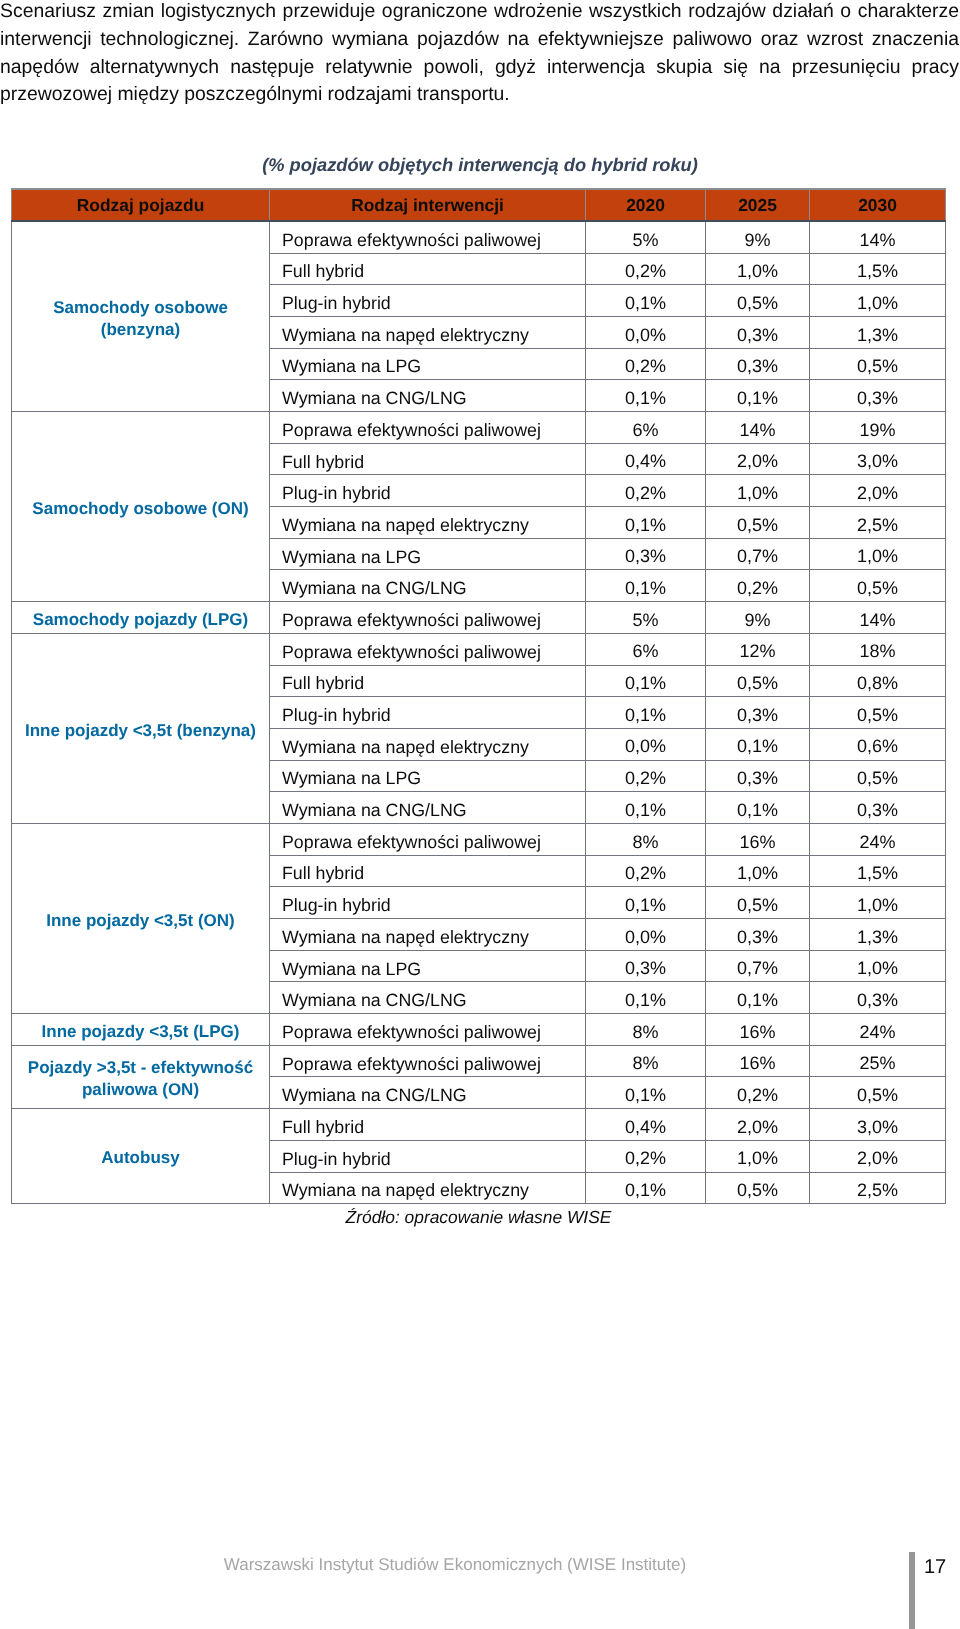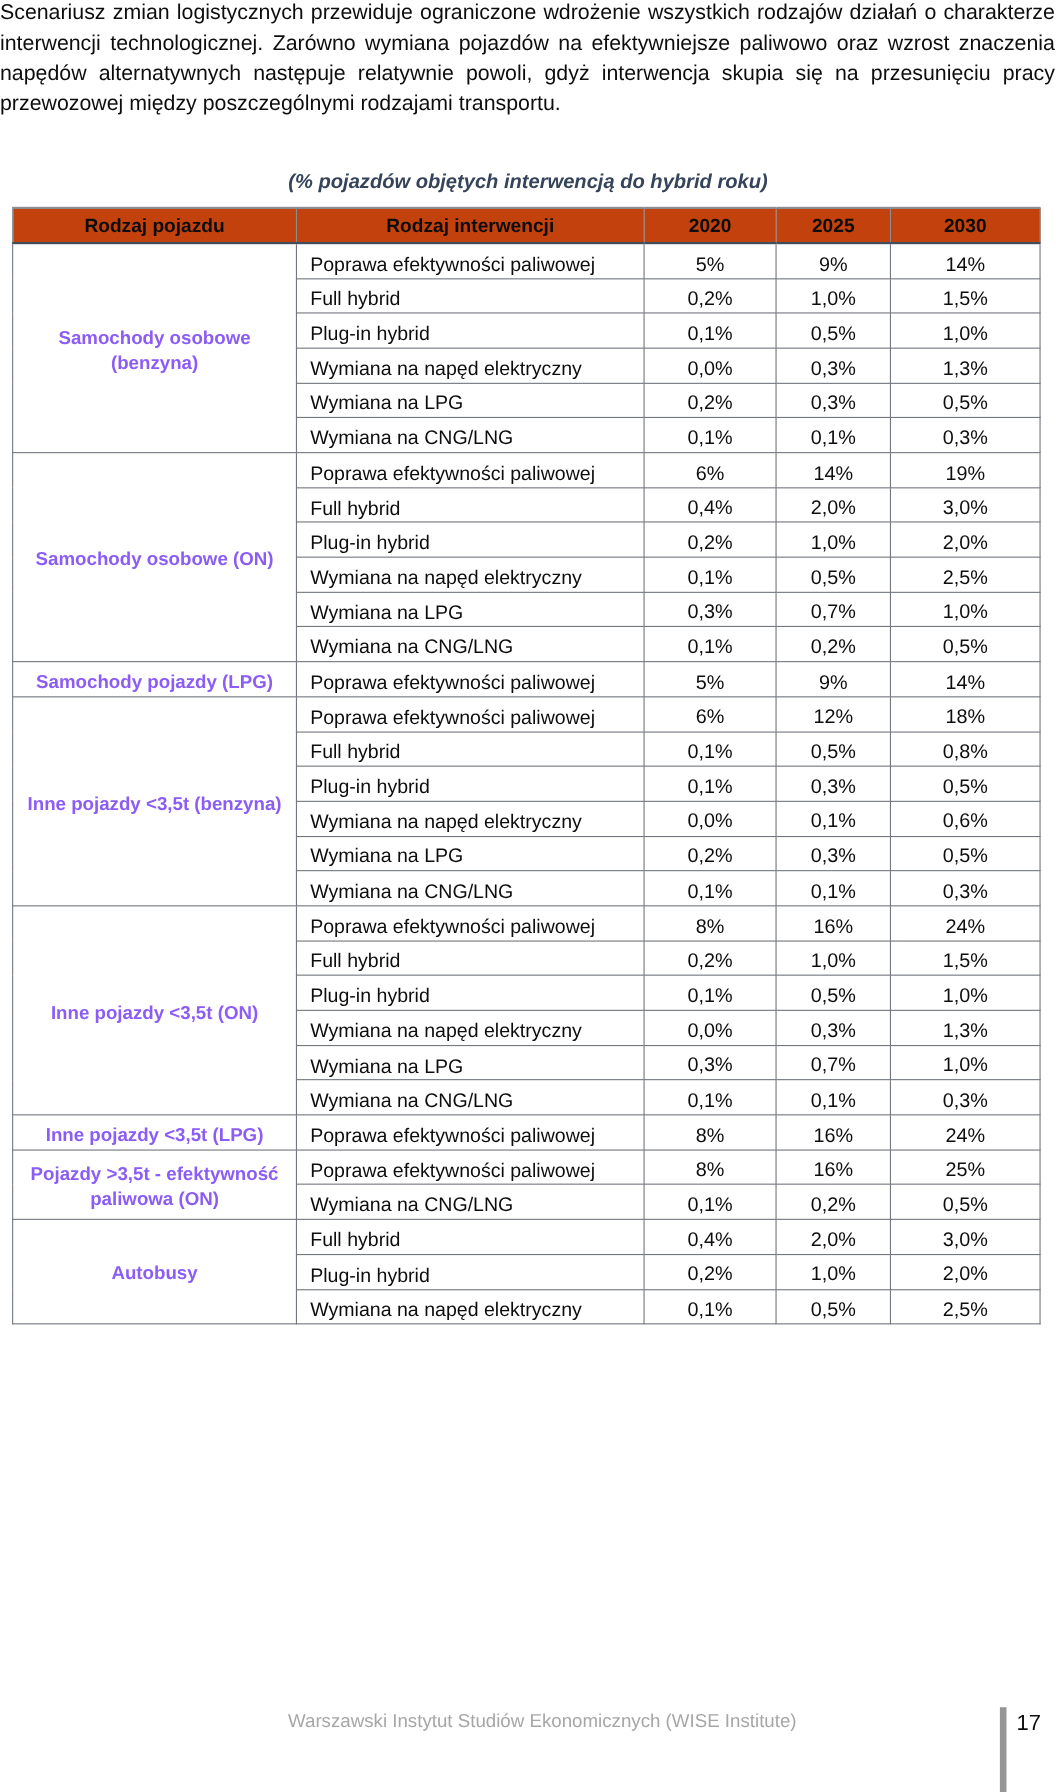--- a/index.html
+++ b/index.html
@@ -19,31 +19,31 @@
            font-size:18.3px;line-height:25.4px;}
 
   .tbl{position:absolute;left:11px;top:188px;width:934px;
        border-collapse:collapse;table-layout:fixed;}
   .tbl td,.tbl th{border:1px solid #72767f;padding:0;margin:0;font-weight:normal;}
   .tbl tr.hdr th{background:#c2410c;font-weight:bold;font-size:17.4px;
                  text-align:center;height:30.4px;color:#0d0d0d;
                  border-top:2px solid #8a8e93;border-bottom:2px solid #414f5d;
                  border-left:1px solid #8a8e93;border-right:1px solid #8a8e93;}
   .tbl td.veh{font-weight:bold;font-size:17px;text-align:center;vertical-align:middle;
-              color:#8b5cf6;line-height:22.5px;padding:5px 4px 0;}
+              color:#0369a1;line-height:22.5px;padding:5px 4px 0;}
   .tbl td.itv{font-size:17.8px;text-align:left;vertical-align:middle;color:#0d0d0d;
               padding:6px 0 0 12px;}
   .tbl td.num{font-size:18px;text-align:center;vertical-align:middle;color:#0d0d0d;padding-top:5.5px;}
   .tbl tr.r{height:31.7px;}
 
   .source{position:absolute;left:0px;top:1207px;width:957px;text-align:center;
           font-style:italic;color:#0d0d0d;font-size:17.4px;}
 
   .footer-text{position:absolute;left:0px;top:1555px;width:910px;text-align:center;
-               color:#a6a6a6;font-size:17px;padding-left:38px;}
+               color:#a6a6a6;font-size:17px;}
   .page-bar{position:absolute;left:909px;top:1552px;width:5.5px;height:80px;background:#969696;}
   .page-num{position:absolute;left:924px;top:1556px;font-size:20px;color:#0d0d0d;}
 </style>
 </head>
 <body>
 
 <div class="page">
 
   <p class="intro">Scenariusz zmian logistycznych przewiduje ograniczone wdrożenie wszystkich rodzajów działań o charakterze interwencji technologicznej. Zarówno wymiana pojazdów na efektywniejsze paliwowo oraz wzrost znaczenia napędów alternatywnych następuje relatywnie powoli, gdyż interwencja skupia się na przesunięciu pracy przewozowej między poszczególnymi rodzajami transportu.</p>
 
@@ -260,18 +260,19 @@
         </tr>
       <tr class="r">
           <td class="itv">Wymiana na napęd elektryczny</td>
           <td class="num">0,1%</td>
           <td class="num">0,5%</td>
           <td class="num">2,5%</td>
         </tr>
     </tbody>
   </table>
 
+  <div class="source">Źródło: opracowanie własne WISE</div>
 
   <div class="footer-text">Warszawski Instytut Studiów Ekonomicznych (WISE Institute)</div>
   <div class="page-bar"></div>
   <div class="page-num">17</div>
 
 </div>
 
 </body></html>

